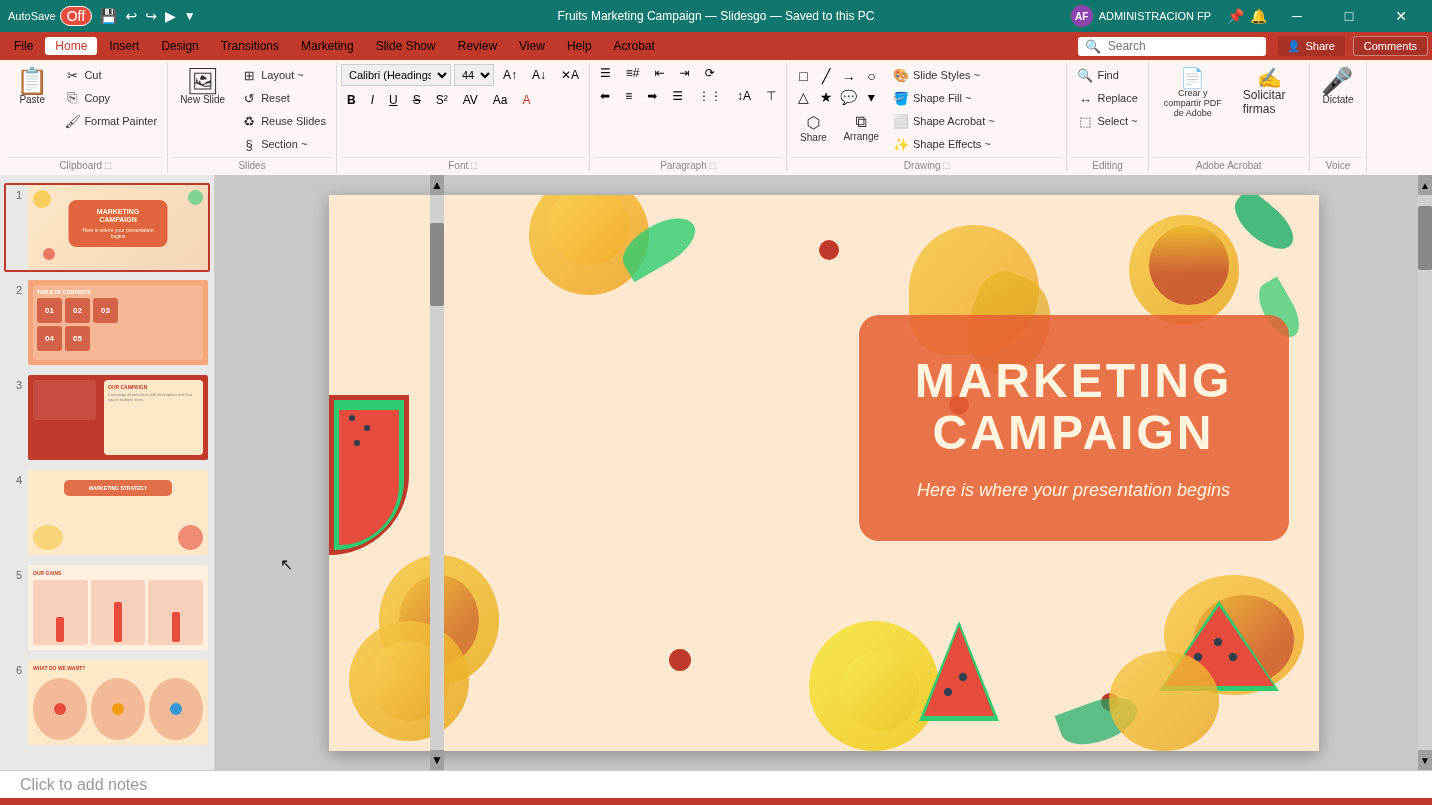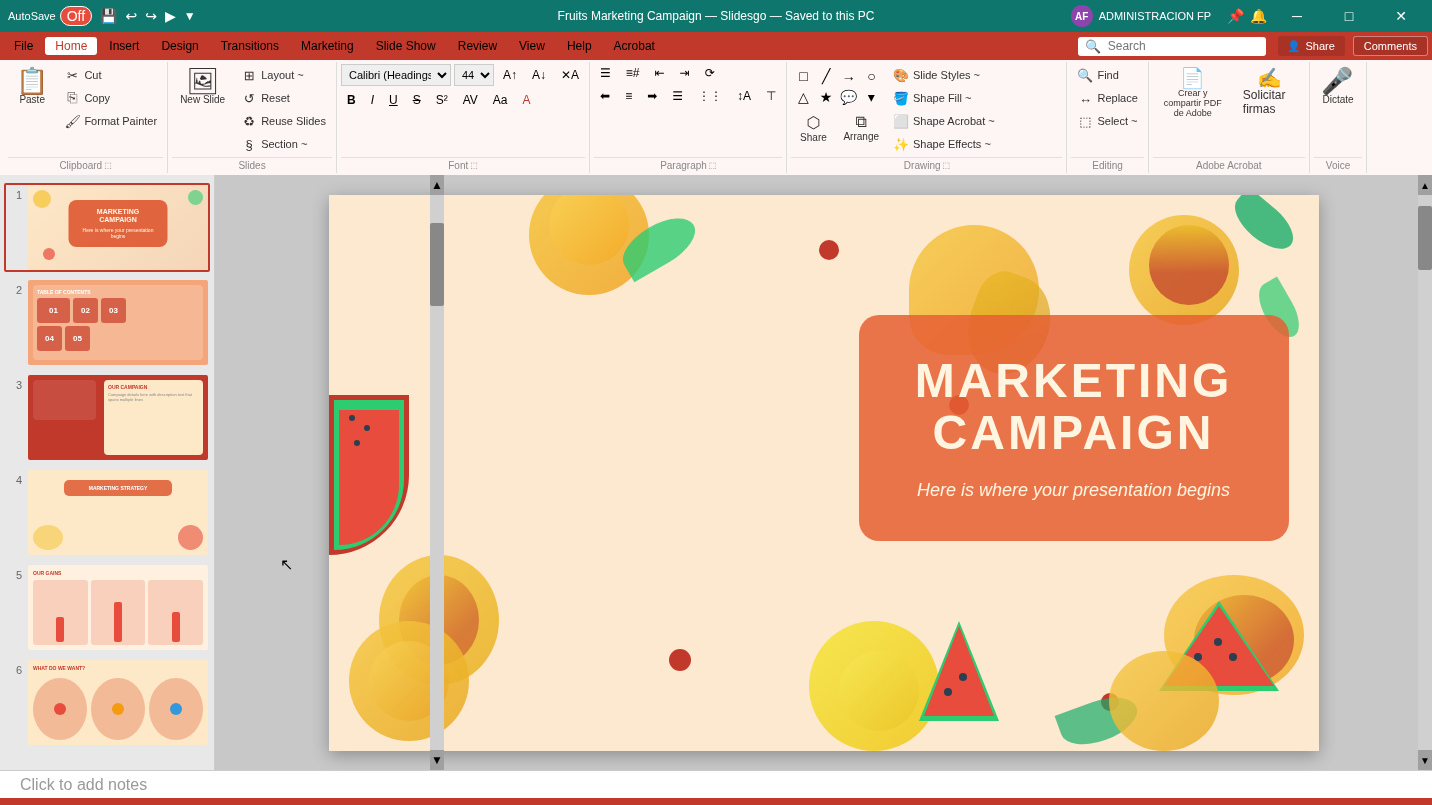--- a/index.html
+++ b/index.html
@@ -539,21 +539,21 @@
       </div>
     </div>
 
     <div class="slide-thumb">
       <span class="slide-num">2</span>
       <div class="slide-img">
         <div style="width:100%; height:100%; background: #f4a57a; position:relative; overflow:hidden;">
           <div style="position:absolute; top:5px; left:5px; right:5px; bottom:5px; background: rgba(255,255,255,0.2); border-radius:4px; padding:4px;">
             <div style="font-size:5px; font-weight:bold; color:white; margin-bottom:3px;">TABLE OF CONTENTS</div>
             <div style="display:flex; gap:3px;">
-              <div style="width:33px; height:25px; background: rgba(200,60,40,0.7); border-radius:3px; display:flex; align-items:center; justify-content:center; font-size:8px; color:white; font-weight:bold;">01</div>
+              <div style="width:25px; height:25px; background: rgba(200,60,40,0.7); border-radius:3px; display:flex; align-items:center; justify-content:center; font-size:8px; color:white; font-weight:bold;">01</div>
               <div style="width:25px; height:25px; background: rgba(200,60,40,0.7); border-radius:3px; display:flex; align-items:center; justify-content:center; font-size:8px; color:white; font-weight:bold;">02</div>
               <div style="width:25px; height:25px; background: rgba(200,60,40,0.7); border-radius:3px; display:flex; align-items:center; justify-content:center; font-size:8px; color:white; font-weight:bold;">03</div>
             </div>
             <div style="display:flex; gap:3px; margin-top:3px;">
               <div style="width:25px; height:25px; background: rgba(200,60,40,0.7); border-radius:3px; display:flex; align-items:center; justify-content:center; font-size:8px; color:white; font-weight:bold;">04</div>
               <div style="width:25px; height:25px; background: rgba(200,60,40,0.7); border-radius:3px; display:flex; align-items:center; justify-content:center; font-size:8px; color:white; font-weight:bold;">05</div>
             </div>
           </div>
         </div>
       </div>

